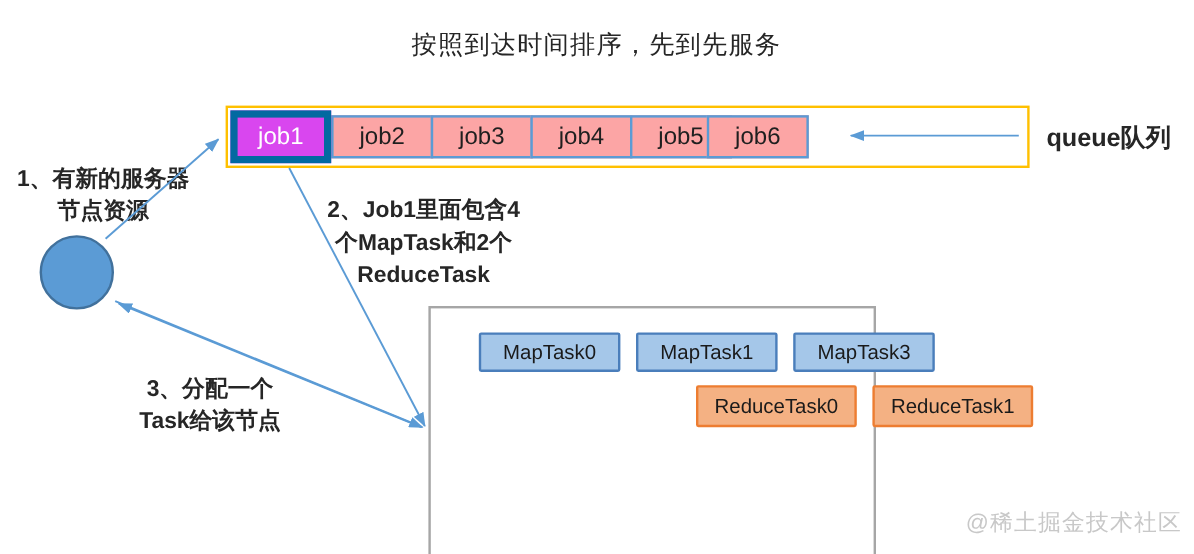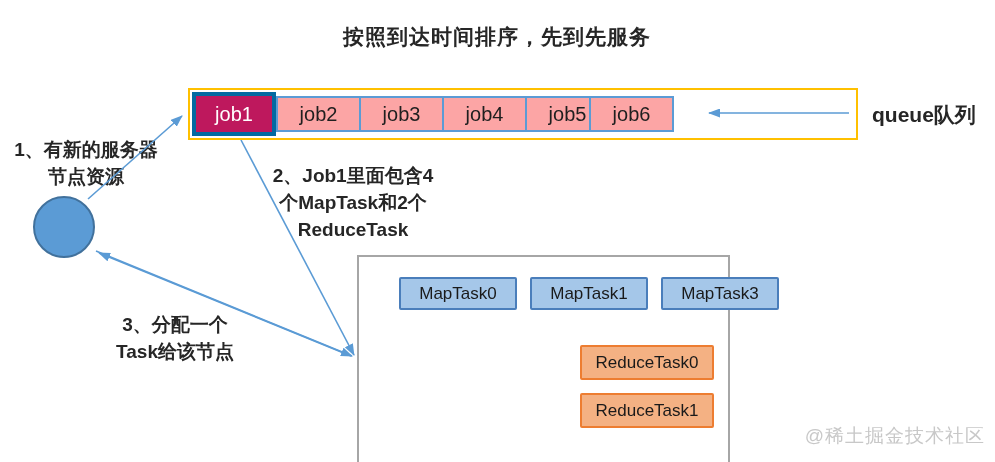--- a/index.html
+++ b/index.html
@@ -12,21 +12,21 @@
     font-family: "Liberation Sans", "DejaVu Sans", sans-serif;
     color: #1f1f1f;
   }
 
   
   .title {
     position: absolute;
     left: 297px; top: 23px; width: 400px;
     text-align: center;
     font-size: 21px;
-    font-weight: 700;
+    font-weight: 400;
     color: #262626;
     letter-spacing: 1px;
   }
 
   
   .queue-box {
     position: absolute;
     left: 188px; top: 88px;
     width: 670px; height: 52px;
     box-sizing: border-box;
@@ -38,22 +38,22 @@
     box-sizing: border-box;
     display: flex; align-items: center; justify-content: center;
     font-size: 20px;
     background: #fca5a5;
     border: 2px solid #5b9bd5;
     color: #1f1f1f;
     top: 6px; height: 36px; width: 85px;
   }
   .job.active {
     left: 2px; top: 2px; width: 84px; height: 44px;
-    background: #be185d;
-    border: 4px solid #0369a1;
+    background: #d946ef;
+    border: 6px solid #0369a1;
     color: #ffffff;
     z-index: 2;
   }
   .job.j2 { left: 86px; }
   .job.j3 { left: 169px; }
   .job.j4 { left: 252px; }
   .job.j5 { left: 335px; }
   .job.j6 { left: 399px; }
 
   .queue-label {
@@ -98,21 +98,21 @@
     background: #ffffff;
   }
   .map-col {
     position: absolute;
     left: 40px; top: 20px;
     display: flex; flex-direction: row; gap: 13px;
   }
   .reduce-col {
     position: absolute;
     left: 221px; top: 64px;
-    display: flex; flex-direction: column; gap: 13px; margin-top: 24px;
+    display: flex; flex-direction: row; gap: 13px;
   }
   .map-task {
     width: 118px; height: 33px;
     box-sizing: border-box;
     display: flex; align-items: center; justify-content: center;
     background: #a5c7e9;
     border: 2px solid #4a7ebb;
     border-radius: 2px;
     font-size: 17px;
     color: #1a1a1a;

